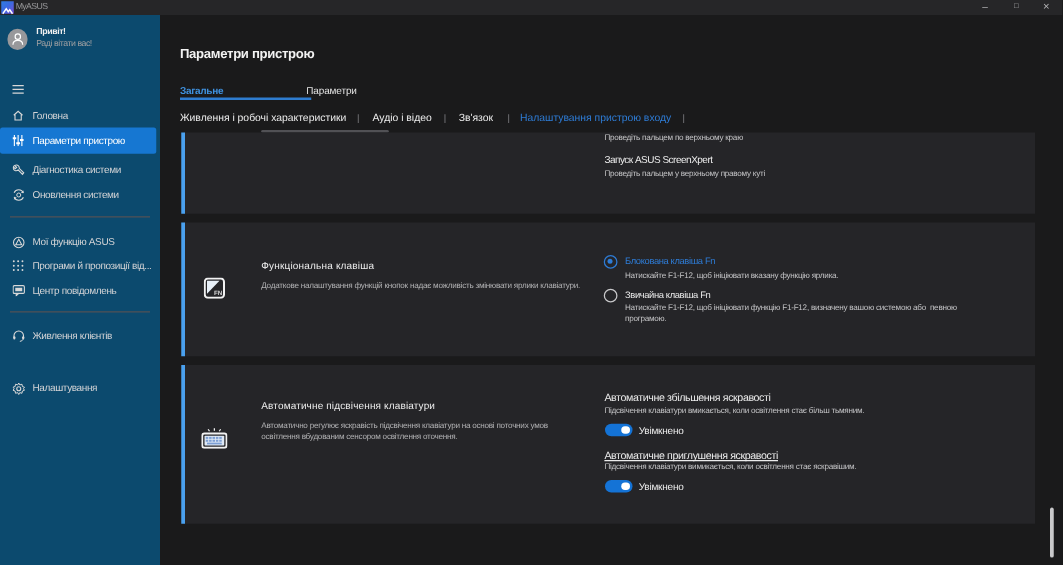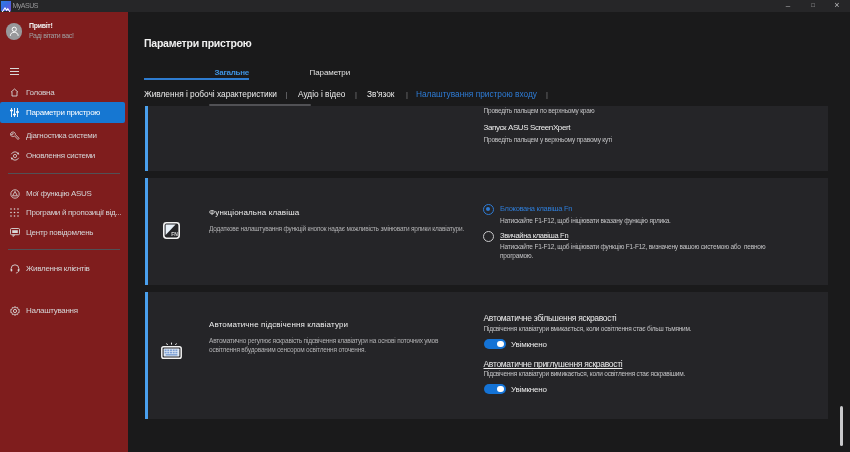--- a/index.html
+++ b/index.html
@@ -10,39 +10,39 @@
 
   
   #titlebar { position:absolute; left:0; top:0; width:850px; height:12px; background:#262628; }
   #logo { position:absolute; left:1px; top:1px; width:10px; height:10px;
     background:linear-gradient(135deg,#2f7de1 0%,#3a6ae0 45%,#7a4fd8 100%); }
   #appname { position:absolute; left:12.5px; top:2px; font-size:7px; letter-spacing:-0.5px; color:#98989a; }
   .winbtn { position:absolute; top:0; height:12px; color:#b9b9bb; font-size:8px;
     text-align:center; line-height:11px; }
 
   
-  #sidebar { position:absolute; left:0; top:12px; width:141px; height:440px; background:#7f1d1d; }
+  #sidebar { position:absolute; left:0; top:12px; width:141px; height:440px; background:#0c4a6e; }
   #avatar { position:absolute; left:5.5px; top:11px; width:16.5px; height:16.5px; border-radius:50%;
     background:#98989b; }
   .hello1 { position:absolute; left:29px; top:10px; font-size:7px; font-weight:bold; letter-spacing:-0.3px; color:#f0f0f0; }
   .hello2 { position:absolute; left:29px; top:20px; font-size:7px; letter-spacing:-0.35px; color:#a0a0a2; }
   #burger { position:absolute; left:10px; top:55.5px; width:9px; }
   #burger div { height:1.3px; background:#d8d8d8; margin-bottom:1.8px; }
   .mrow { position:absolute; left:0; width:128px; height:21px; }
   .mrow .ic { position:absolute; left:10px; top:6px; }
   .mrow .tx { position:absolute; left:26px; top:6px; font-size:8px; letter-spacing:-0.3px; color:#d4d4d6; white-space:nowrap; }
   .msel { background:#1677d2; width:125px; border-radius:2px; }
   .msel .tx { color:#fff; }
   .sdiv { position:absolute; left:8px; width:112px; height:1px; background:#515156; }
 
   
   #main { position:absolute; left:128px; top:12px; width:722px; height:440px; background:#1a1a1b; }
   h1 { position:absolute; left:16px; top:25.4px; font-size:10.5px; font-weight:bold; color:#f2f2f2;
     letter-spacing:-0.25px; white-space:nowrap; }
-  .tab { position:absolute; top:56.4px; width:105px; text-align:right; font-size:8px; letter-spacing:-0.1px; color:#e2e2e2; }
+  .tab { position:absolute; top:56.4px; width:105px; text-align:left; font-size:8px; letter-spacing:-0.1px; color:#e2e2e2; }
   .tab.on { color:#3f92e0; font-weight:bold; letter-spacing:-0.25px; }
   #tabline { position:absolute; left:16px; top:66.1px; width:105px; height:1.6px; background:#2e7cd0; }
   .stab { position:absolute; top:77.4px; font-size:8.3px; color:#ececec; white-space:nowrap; }
   .stab.on { color:#2e7cd6; }
   .ssep { position:absolute; top:77.8px; font-size:7.5px; color:#828286; }
   #hthumb { position:absolute; left:81px; top:91.5px; width:102px; height:2px; background:#515155; border-radius:1px; }
 
   .card { position:absolute; left:17.5px; width:682.5px; background:#252528; }
   .card:before { content:""; position:absolute; left:-0.5px; top:0; width:2.8px; height:100%;
     background:#4aa0ee; }
@@ -198,21 +198,21 @@
         <rect x="0.8" y="0.8" width="15.4" height="15.4" rx="2.6" fill="none" stroke="#f2f2f2" stroke-width="1.6"></rect>
         <path d="M2.6 2.6 H12.6 L2.6 13 Z" fill="#e8f0f8"></path>
         <text x="8.2" y="13.8" font-size="5" font-weight="bold" fill="#d6d6d6" font-family="Liberation Sans">FN</text>
       </svg>
       <div class="ct" style="left:63.5px; top:30.5px; letter-spacing:0.15px;">Функціональна клавіша</div>
       <div class="cd" style="left:63.5px; top:47.5px;">Додаткове налаштування функцій кнопок надає можливість змінювати ярлики клавіатури.</div>
       <div class="radio sel" style="left:337.5px; top:26.5px;"></div>
       <div class="rlabel" style="left:354.5px; top:26.7px; color:#2e7cd6;">Блокована клавіша Fn</div>
       <div class="rd" style="left:354.5px; top:39.5px;">Натискайте F1-F12, щоб ініціювати вказану функцію ярлика.</div>
       <div class="radio un" style="left:337.5px; top:53px;"></div>
-      <div class="rlabel" style="left:354.5px; top:53.1px; color:#ececec;text-decoration:underline;">Звичайна клавіша Fn</div>
+      <div class="rlabel" style="left:354.5px; top:53.1px; color:#ececec;">Звичайна клавіша Fn</div>
       <div class="rd" style="left:354.5px; top:65.5px;">Натискайте F1-F12, щоб ініціювати функцію F1-F12, визначену вашою системою або&nbsp; певною<br>програмою.</div>
     </div>
 
     <div class="card" style="top:279.5px; height:127px;">
       <svg style="position:absolute; left:15.5px; top:50.5px;" width="21" height="17" viewBox="0 0 21 17">
         <path d="M6.6 3 L5.5 1.4 M10.5 2.6 V0.6 M14.4 3 L15.5 1.4" stroke="#f2f2f2" stroke-width="1" fill="none"></path>
         <rect x="0.8" y="4.8" width="19.4" height="11.4" rx="1.8" fill="none" stroke="#f2f2f2" stroke-width="1.5"></rect>
         <rect x="2.6" y="6.6" width="15.8" height="7.8" rx="0.6" fill="#dfe9f5"></rect>
         <g fill="#7d9fd4">
           <rect x="3.6" y="7.5" width="2" height="1.6"></rect>

